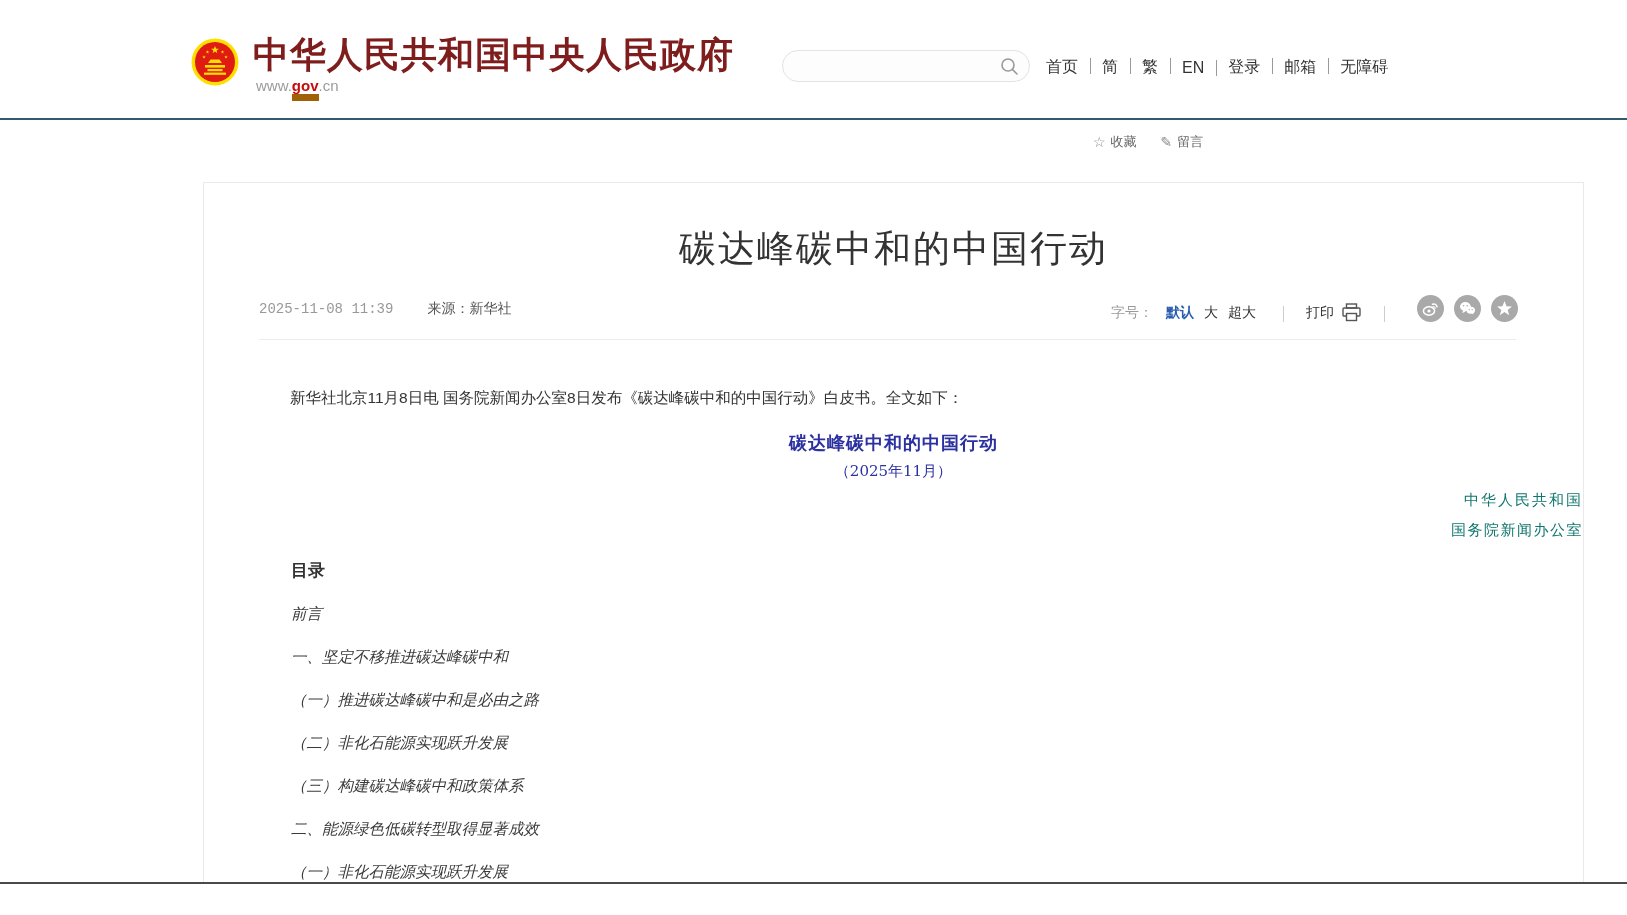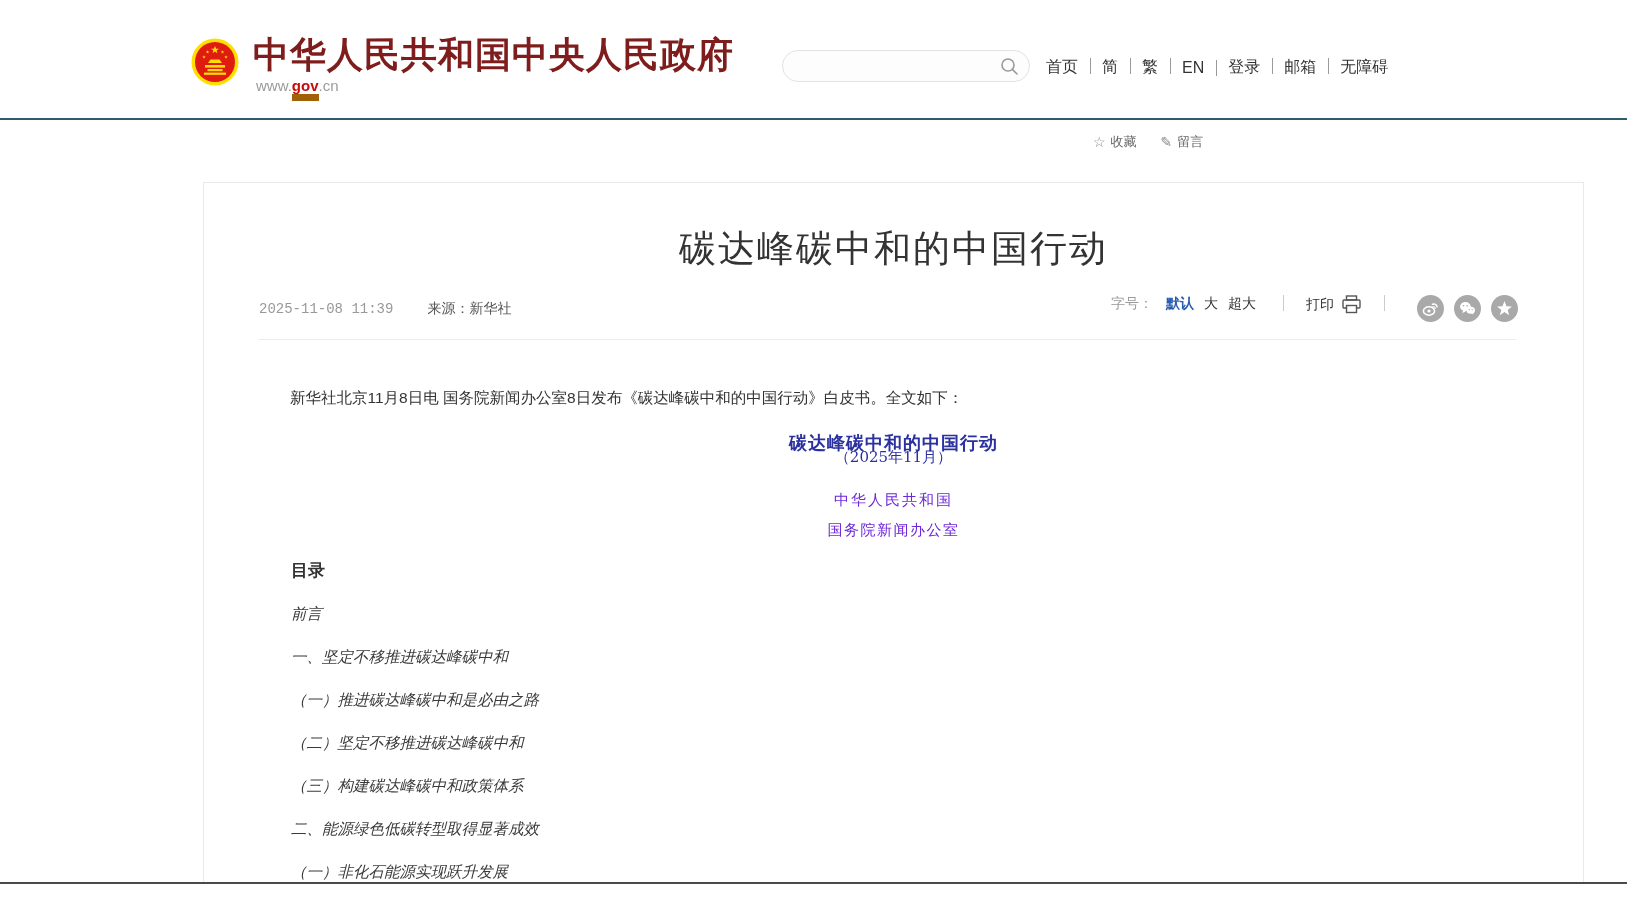--- a/index.html
+++ b/index.html
@@ -33,39 +33,39 @@
   
   .card{position:absolute;left:203px;top:182px;width:1381px;height:701px;background:#fff;
         border:1px solid #e9e9e9;box-sizing:border-box;}
   .art-title{position:absolute;top:41px;left:0;width:100%;text-align:center;margin:0;
              font-size:37px;font-weight:400;color:#333;letter-spacing:2px;}
 
   .meta{position:absolute;top:112px;left:55px;right:65px;display:flex;justify-content:space-between;align-items:center;font-size:14px;}
   .meta-left{display:flex;align-items:center;gap:34px;}
   .meta-date{color:#999;font-family:"Liberation Mono","DejaVu Sans Mono",monospace;font-size:14px;}
   .meta-src{color:#555;}
-  .meta-right{display:flex;align-items:flex-start;}
+  .meta-right{display:flex;align-items:flex-end;}
   .fs-label{color:#999;margin-right:8px;}
   .fs{color:#333;text-decoration:none;margin:0 5px;cursor:pointer;}
   .fs.active{color:#2a5db0;font-weight:bold;}
   .vdiv{width:1px;height:16px;background:#ccc;margin:0 22px;}
   .print{display:flex;align-items:center;gap:7px;color:#333;text-decoration:none;cursor:pointer;}
   .share{width:27px;height:27px;border-radius:50%;background:#a9a9a9;display:flex;align-items:center;
          justify-content:center;margin-left:10px;cursor:pointer;}
   .meta-sep{position:absolute;top:156px;left:55px;right:67px;border-bottom:1px solid #ececec;}
 
   .lead{position:absolute;top:203px;left:55px;right:67px;margin:0;font-size:15.5px;color:#333;
         text-indent:2em;line-height:1.6;}
 
   .doc-title{position:absolute;top:248px;left:0;width:100%;text-align:center;
              font-size:18px;font-weight:bold;color:#2c31a0;letter-spacing:1px;}
-  .doc-sub{position:absolute;top:265px;left:0;width:100%;text-align:center;
+  .doc-sub{position:absolute;top:279px;left:0;width:100%;text-align:center;
            font-family:"DejaVu Serif","Liberation Serif",serif;font-size:15px;color:#2c31a0;}
-  .doc-org{position:absolute;left:0;width:100%;text-align:center;
-           font-family:"DejaVu Serif","Liberation Serif",serif;font-size:15px;color:#6d28d9;}
+  .doc-org{position:absolute;left:0;width:100%;text-align:right;
+           font-family:"DejaVu Serif","Liberation Serif",serif;font-size:15px;color:#0f766e;}
   .org1{top:308px;letter-spacing:2px;}
   .org2{top:338px;letter-spacing:1.5px;}
 
   .toc{position:absolute;top:379px;left:87px;font-size:15.5px;color:#3a3a3a;}
   .toc-head{font-size:17px;font-weight:bold;color:#333;line-height:17px;margin-bottom:27px;}
   .toc-item{line-height:16px;margin-bottom:27px;white-space:nowrap;font-style:italic;}
 
   .bottom-line{position:absolute;left:0;top:882px;width:100%;height:2px;background:#4a4a4a;}
 </style>
 </head>
@@ -188,21 +188,21 @@
     <div class="doc-title">碳达峰碳中和的中国行动</div>
     <div class="doc-sub">（2025年11月）</div>
     <div class="doc-org org1">中华人民共和国</div>
     <div class="doc-org org2">国务院新闻办公室</div>
 
     <div class="toc">
       <div class="toc-head">目录</div>
       <div class="toc-item">前言</div>
       <div class="toc-item">一、坚定不移推进碳达峰碳中和</div>
       <div class="toc-item">（一）推进碳达峰碳中和是必由之路</div>
-      <div class="toc-item">（二）坚定不移推进碳达峰碳中和</div>
+      <div class="toc-item">（二）非化石能源实现跃升发展</div>
       <div class="toc-item">（三）构建碳达峰碳中和政策体系</div>
       <div class="toc-item">二、能源绿色低碳转型取得显著成效</div>
       <div class="toc-item">（一）非化石能源实现跃升发展</div>
     </div>
 
   </main>
 
   <div class="bottom-line"></div>
 
 </div>

